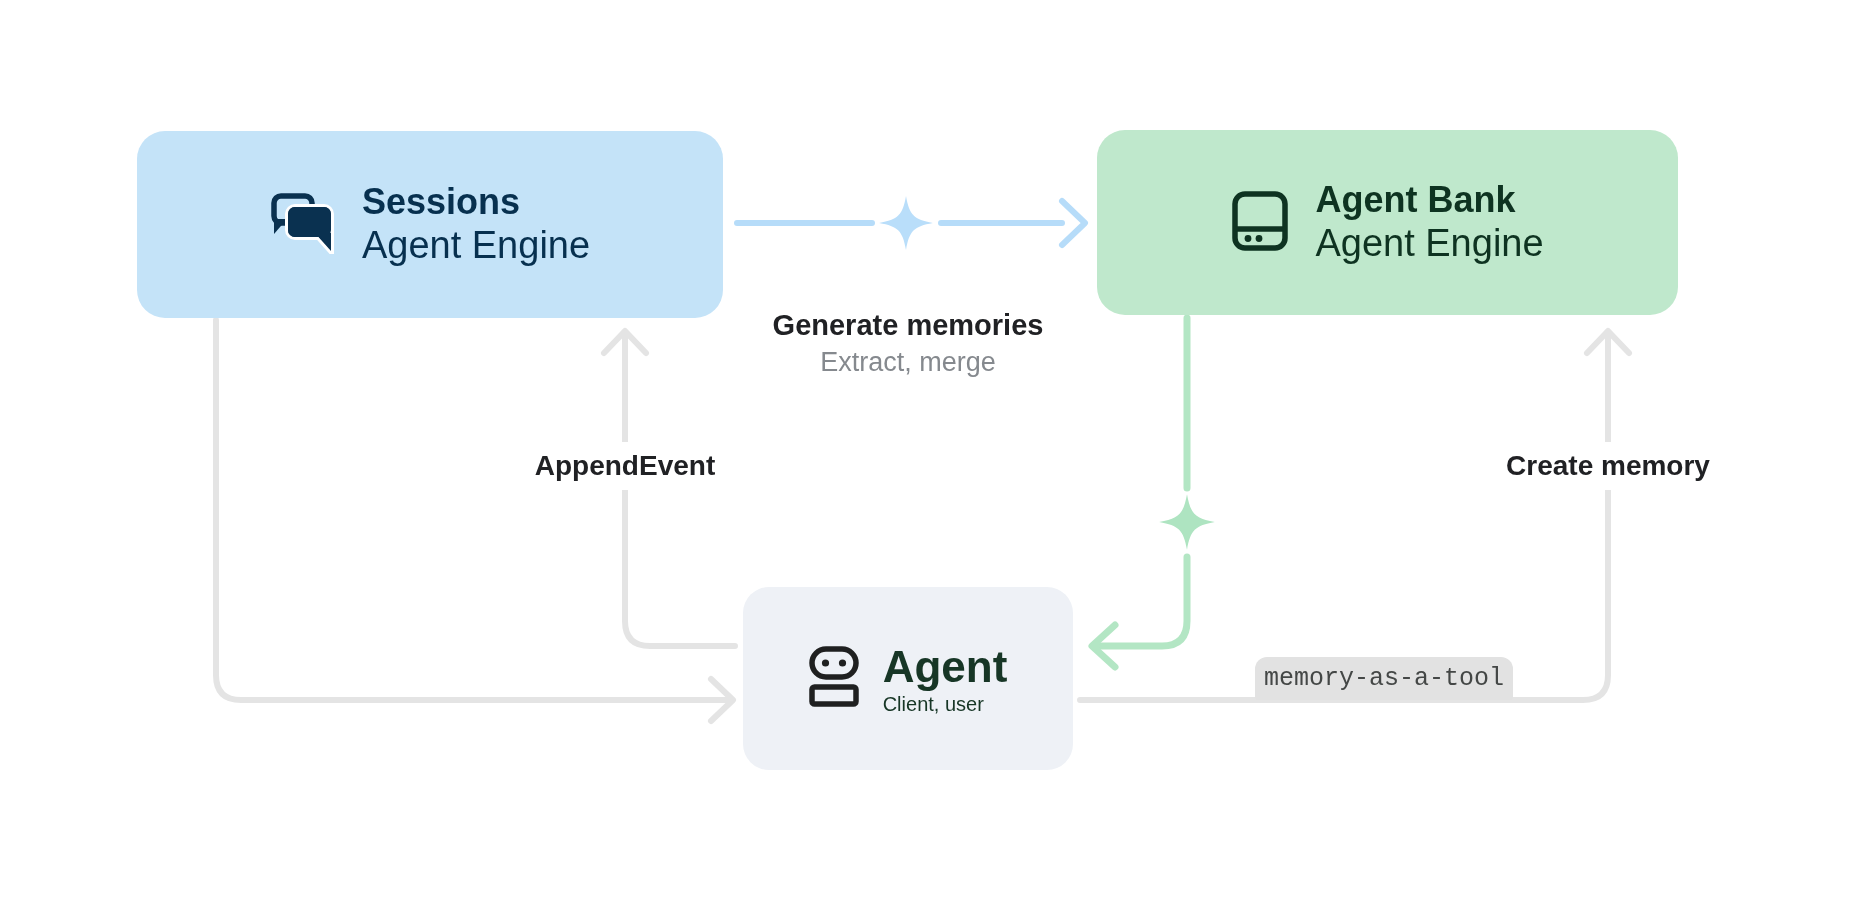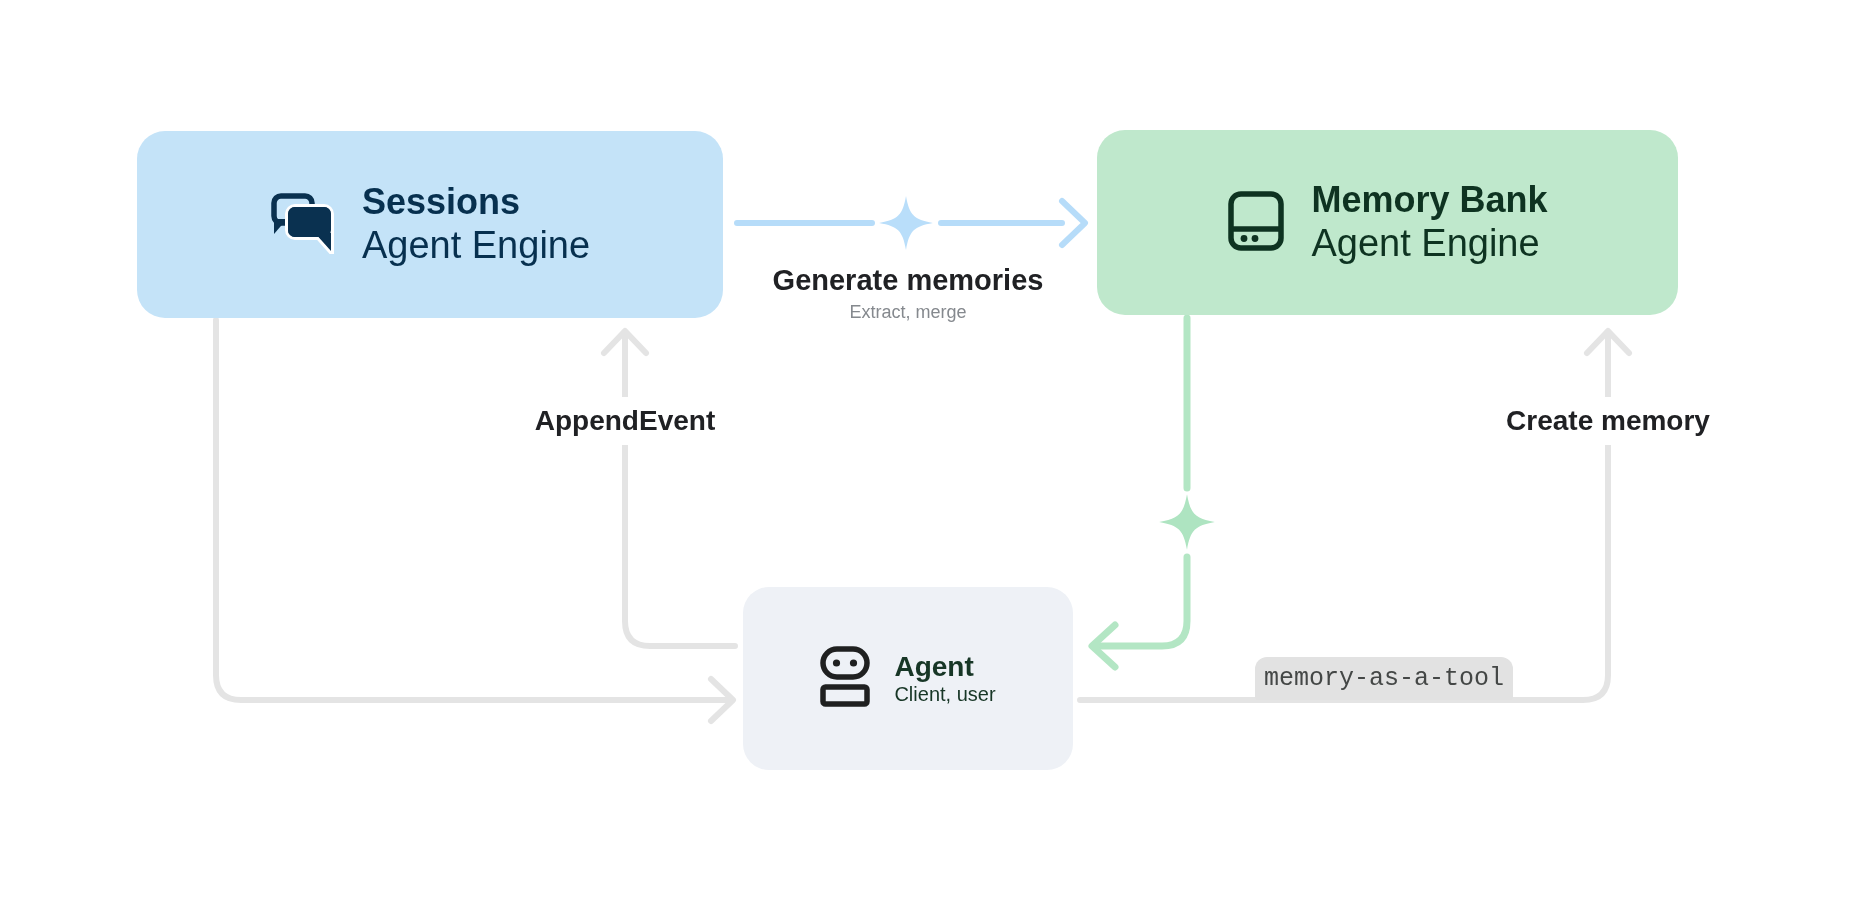--- a/index.html
+++ b/index.html
@@ -13,26 +13,26 @@
   body{font-family:"Liberation Sans",sans-serif;}
   .canvas{position:relative;width:1860px;height:904px;background:#fff;overflow:hidden;}
   .wires{position:absolute;left:0;top:0;}
   .node{position:absolute;display:flex;align-items:center;justify-content:center;gap:26px;}
   .node .txt{display:flex;flex-direction:column;line-height:1.18;}
   .node .title{font-size:36px;font-weight:700;}
   .node .subtitle{font-size:38px;font-weight:400;}
   .node-sessions{left:137px;top:131px;width:586px;height:187px;background:var(--blue-box);border-radius:28px;color:var(--blue-ink);}
   .node-memory{left:1097px;top:130px;width:581px;height:185px;background:var(--green-box);border-radius:28px;color:var(--green-ink);}
   .node-agent{left:743px;top:587px;width:330px;height:183px;background:var(--gray-box);border-radius:26px;color:var(--agent-ink);gap:22px;}
-  .node-agent .title{font-size:28px;}
+  .node-agent .title{font-size:44px;}
   .node-agent .subtitle{font-size:20px;}
-  .edge-label{position:absolute;font-size:28px;font-weight:700;color:var(--label-ink);white-space:nowrap;}
+  .edge-label{position:absolute;font-size:28px;font-weight:700;color:var(--label-ink);white-space:nowrap;margin-top:45px;}
   .on-line{transform:translate(-50%,-50%);background:#fff;padding:8px 10px;text-align:center;}
   .lbl-generate{left:908px;top:264px;transform:translateX(-50%);display:flex;flex-direction:column;align-items:center;gap:5px;background:transparent;font-size:29px;}
-  .lbl-generate .sub{font-size:18px;font-weight:400;color:var(--sub-ink);}
+  .lbl-generate .sub{font-size:27px;font-weight:400;color:var(--sub-ink);}
   .lbl-append{left:625px;top:421px;}
   .lbl-create{left:1608px;top:421px;}
   .lbl-list{left:215px;top:523px;}
   .lbl-retrieve{left:1227px;top:522px;transform:translateY(-50%);}
   .badge{position:absolute;left:1255px;top:657px;width:258px;height:43px;background:var(--badge-bg);
          border-radius:12px 12px 3px 3px;display:flex;align-items:center;justify-content:center;
          font-family:Liberation Mono, monospace;font-size:25px;color:var(--badge-ink);}
 </style>
 </head>
 <body>
@@ -100,21 +100,21 @@
   <div class="node node-memory">
     <span>
       <svg width="58" height="62" viewBox="0 0 58 62" fill="none">
         <rect x="4" y="4" width="50" height="54" rx="10" stroke="#0e3321" stroke-width="5.5"></rect>
         <line x1="4" y1="39" x2="54" y2="39" stroke="#0e3321" stroke-width="5.5"></line>
         <circle cx="17" cy="48.5" r="3.4" fill="#0e3321"></circle>
         <circle cx="28" cy="48.5" r="3.4" fill="#0e3321"></circle>
       </svg>
     </span>
     <span class="txt">
-      <span class="title">Memory Bank</span>
+      <span class="title">Agent Bank</span>
       <span class="subtitle">Agent Engine</span>
     </span>
   </div>
 
   <div class="node node-agent">
     <span>
       <svg width="52" height="62" viewBox="0 0 52 62" fill="none">
         <rect x="3" y="3" width="44" height="28" rx="14" stroke="#1f2020" stroke-width="5.5"></rect>
         <circle cx="16.5" cy="17" r="3.6" fill="#1f2020"></circle>
         <circle cx="33.5" cy="17" r="3.6" fill="#1f2020"></circle>

